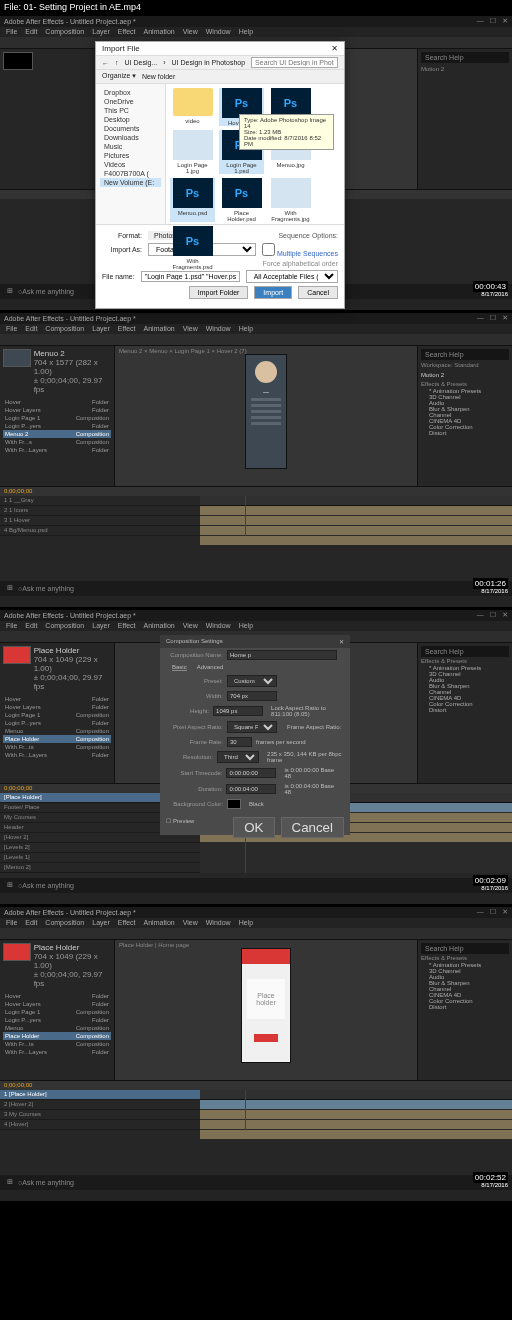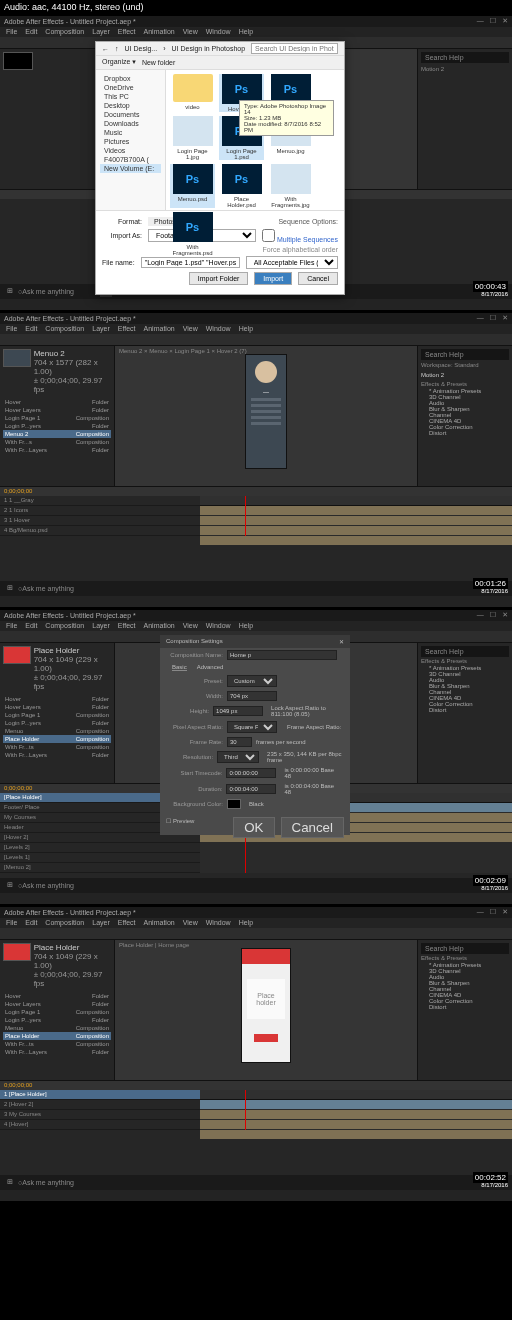--- a/index.html
+++ b/index.html
@@ -65,21 +65,21 @@
 .watermark{position:absolute;top:50%;left:50%;transform:translate(-50%,-50%);font-size:18px;font-style:italic;font-weight:bold;color:#ecca1d;text-shadow:1px 1px 1px #b58a0a;z-index:50;pointer-events:none}
 .rp-sec{color:#888;font-size:6px;padding:1px 0}
 .rp-item{color:#aaa;font-size:6px;padding:0 0 0 8px}
 .search-bar{background:#151515;padding:2px 4px;display:flex;align-items:center;font-size:7px;color:#888}
 .tl-ruler{height:10px;background:#303030;border-bottom:1px solid #111}
 </style>
 </head>
 <body>
 
 <div class="meta">
-  <div>Audio: aac, 44100 Hz, stereo (und)</div>
+  <div>File: 01- Setting Project in AE.mp4</div>
 </div>
 
 <div class="shot">
   <div class="titlebar">
     <span>Adobe After Effects - Untitled Project.aep *</span>
     <div class="winbtns">
       <span>—</span>
       <span>☐</span>
       <span>✕</span>
     </div>
@@ -106,20 +106,24 @@
           <span>Search Help</span>
         </div>
       <div style="padding:3px 0">Motion 2</div>
     </div>
   </div>
   <div class="timeline">
     <div class="tl-head"></div>
   </div>
 
   <div class="dialog" style="top:25px;left:95px;width:250px">
+    <div class="dlg-title">
+      <span>Import File</span>
+      <span style="margin-left:auto">✕</span>
+    </div>
     <div class="dlg-tools">
       <span>←</span>
       <span>↑</span>
       <span>UI Desig...</span>
         <span>›</span>
       <span>UI Design in Photoshop</span>
       <input class="dlg-input" style="width: 70px;" placeholder="Search UI Design in Photoshop">
     </div>
     <div class="dlg-tools">
       <span>Organize ▾</span>

